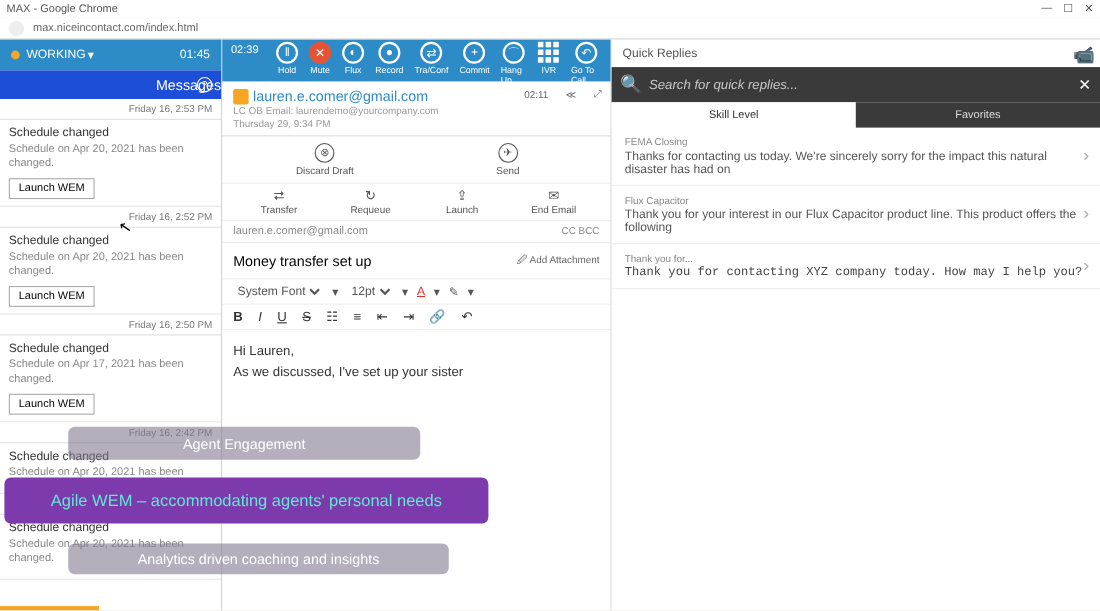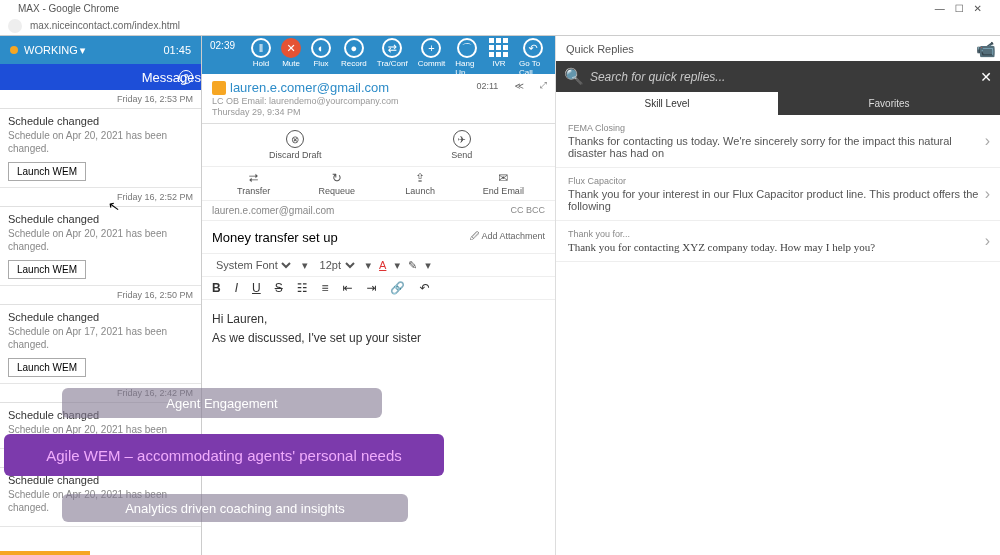--- a/index.html
+++ b/index.html
@@ -1,17 +1,17 @@
 <!DOCTYPE html>
 <html><head>
 <meta charset="utf-8">
 <style>
 *{margin:0;padding:0;box-sizing:border-box;font-family:Arial,Helvetica,sans-serif}
 body{background:#f0eeec;width:1000px;height:555px;overflow:hidden;position:relative}
-.titlebar{height:16px;background:#fff;display:flex;align-items:center;padding:0 18px;font-size:10px;color:#555}
+.titlebar{height:16px;background:#fff;display:flex;align-items:center;padding:0 6px;font-size:10px;color:#555}
 .titlebar .controls{margin-left:auto;display:flex;gap:10px}
 .addrbar{height:20px;background:#fff;border-bottom:1px solid #ccc;display:flex;align-items:center;padding:2px 8px;gap:8px;font-size:10px;color:#888}
 .addrbar .tab-dot{width:14px;height:14px;border-radius:50%;background:#eee}
 .addrbar .url{color:#666}
 .main{display:flex;height:519px}
 .sidebar{width:202px;background:#eee;border-right:1px solid #ccc;display:flex;flex-direction:column}
 .statusbar{background:#2d8cc8;color:#fff;height:28px;display:flex;align-items:center;padding:0 10px;font-size:11px}
 .dot{width:8px;height:8px;background:#f6a623;border-radius:50%;margin-right:6px}
 .statusbar .time{margin-left:auto}
 .msgheader{background:#1d4ed8;color:#fff;height:26px;display:flex;align-items:center;justify-content:flex-end;font-size:13px;position:relative}
@@ -61,21 +61,21 @@
 .qtabs{display:flex}
 .qtab{flex:1;text-align:center;padding:6px;font-size:10px;cursor:pointer}
 .qtab.active{background:#fff;color:#333}
 .qtab.inactive{background:#3a3a3a;color:#ddd}
 .qr-item{padding:8px 12px;border-bottom:1px solid #eee;position:relative;cursor:pointer}
 .qr-item .qt{font-size:9px;color:#888}
 .qr-item .qd{font-size:11px;color:#555;margin-top:2px}
 .qr-item .arr{position:absolute;right:10px;top:50%;transform:translateY(-50%);color:#aaa}
 .overlay{position:absolute;z-index:10;border-radius:6px;text-align:center;display:flex;align-items:center;justify-content:center;font-size:13px}
 .ov-gray{background:rgba(130,120,145,0.6);color:#fff}
-.ov-purple{background:#7c3aac;color:#f0abfc;font-size:15px}
+.ov-purple{background:#7c3aac;color:#5eead4;font-size:15px}
 .orange-bar{position:absolute;bottom:0;left:0;height:4px;width:90px;background:#f6a623}
 .cam{position:absolute;right:4px;top:40px;color:#3a3a3a}
 .cursor{position:absolute;left:108px;top:198px;font-size:14px;color:#000;transform:rotate(-10deg)}
 </style>
 </head>
 <body>
 
 <div class="titlebar">
   <span>MAX - Google Chrome</span>
   <div class="controls">
@@ -264,21 +264,21 @@
       <div class="qd">Thanks for contacting us today.  We're sincerely sorry for the impact this natural disaster has had on</div>
       <span class="arr">›</span>
     </div>
     <div class="qr-item">
       <div class="qt">Flux Capacitor</div>
       <div class="qd">Thank you for your interest in our Flux Capacitor product line. This product offers the following</div>
       <span class="arr">›</span>
     </div>
     <div class="qr-item">
       <div class="qt">Thank you for...</div>
-      <div class="qd" style="font-family:Liberation Serif, serif;color:#444">Thank you for contacting XYZ company today. How may I help you?</div>
+      <div class="qd" style="font-family:Liberation Mono, monospace;color:#444">Thank you for contacting XYZ company today. How may I help you?</div>
       <span class="arr">›</span>
     </div>
   </div>
 </div>
 
 <div class="overlay ov-gray" style="left:62px;top:388px;width:320px;height:30px">
     <span>Agent Engagement</span>
   </div>
 <div class="overlay ov-purple" style="left:4px;top:434px;width:440px;height:42px">
     <span>Agile WEM – accommodating agents' personal needs</span>

